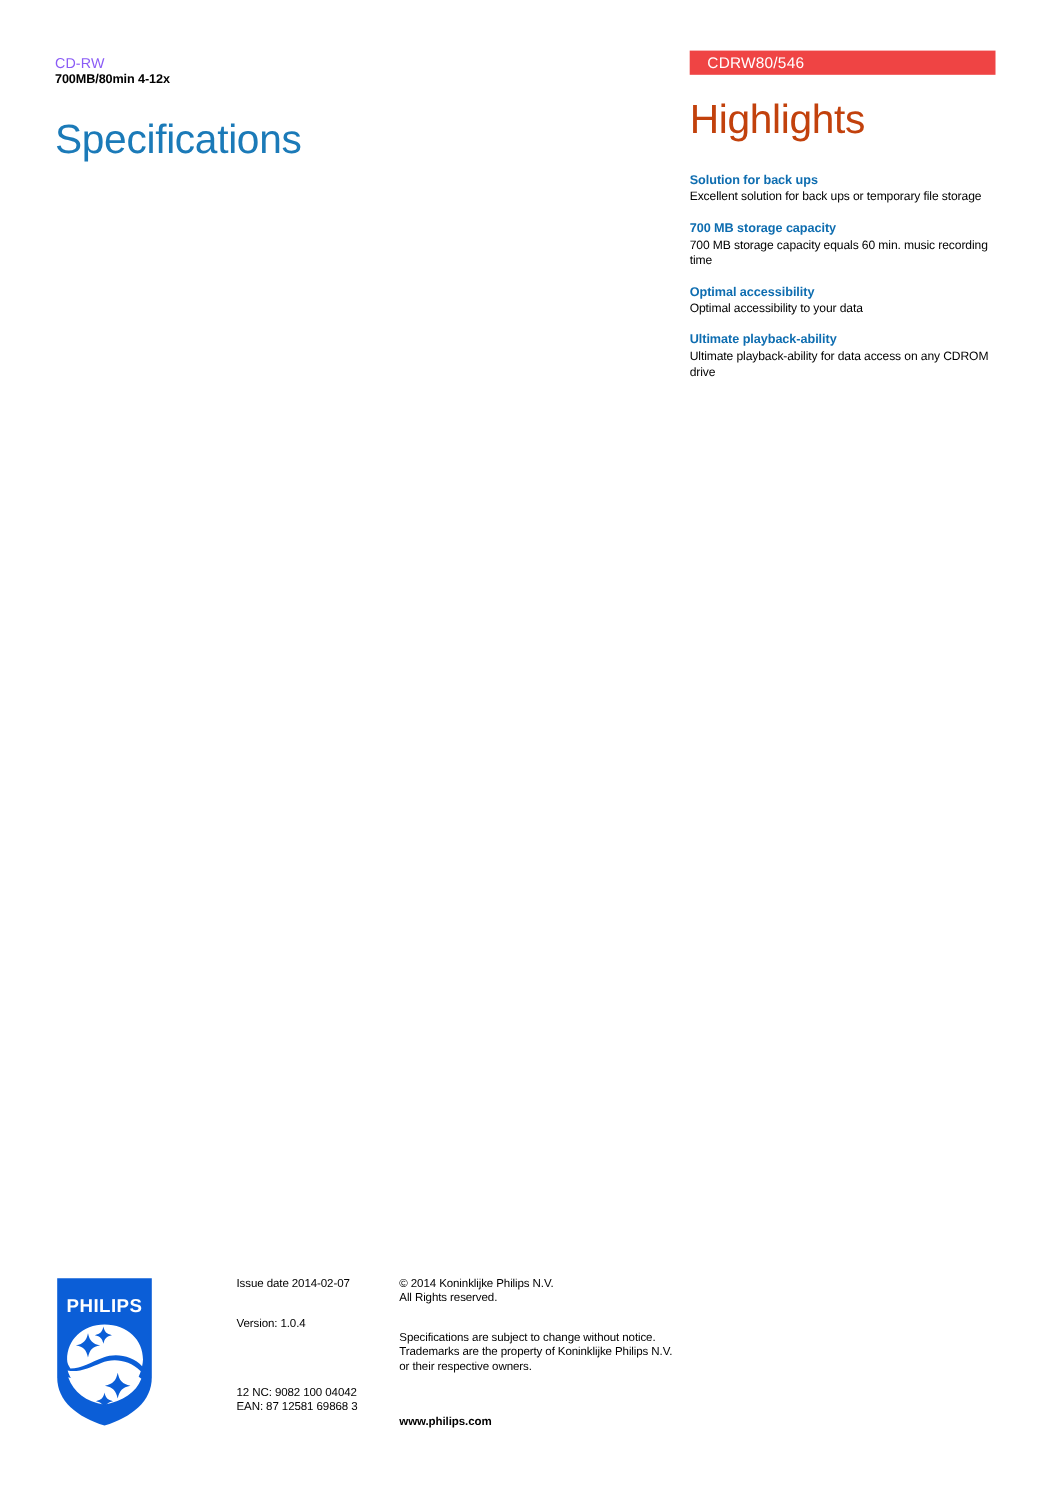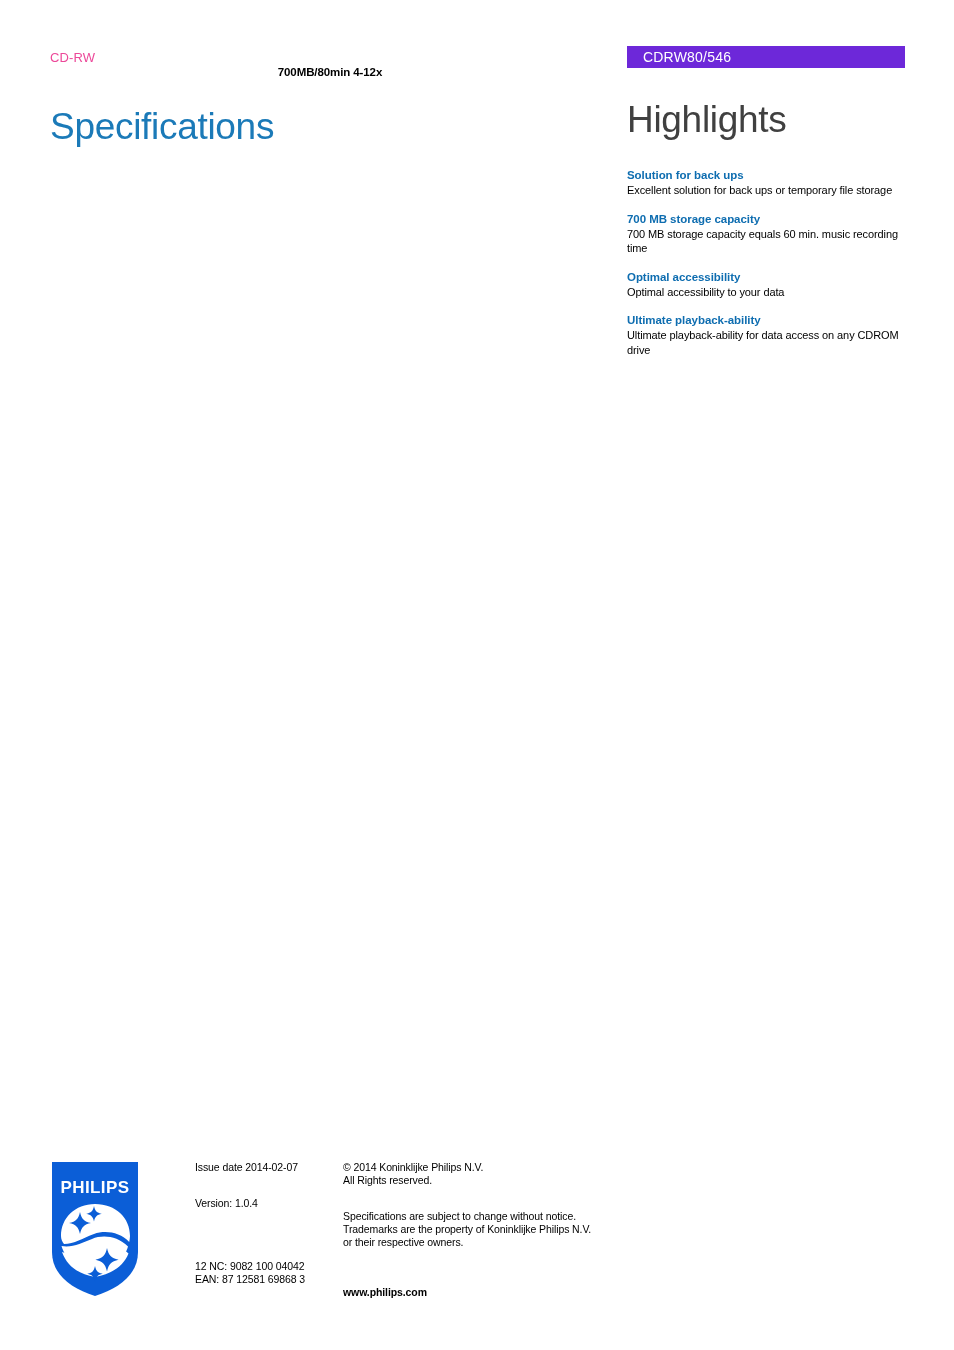--- a/index.html
+++ b/index.html
@@ -19,63 +19,62 @@
   
   .left-col {
     position: absolute;
     left: 50px;
     top: 50px;
     width: 560px;
   }
   .product-name {
     font-size: 13px;
     line-height: 15px;
-    color: #ec4899;
+    color: #8b5cf6;
     letter-spacing: 0.1px;
   }
   .product-variant {
     font-size: 11.5px;
     line-height: 14px;
     color: #000;
     font-weight: bold;
     letter-spacing: -0.1px;
-    text-align: center;
   }
   .section-title {
     font-size: 37px;
     line-height: 44px;
     font-weight: 300;
     color: #1b7ab8;
     margin-top: 26px;
     letter-spacing: -0.3px;
   }
 
   
   .right-col {
     position: absolute;
     left: 627px;
     top: 46px;
     width: 278px;
   }
   .code-banner {
-    background: #6d28d9;
+    background: #ef4444;
     color: #ffffff;
     font-size: 14px;
     line-height: 22px;
     height: 22px;
     padding: 0 0 0 16px;
     box-sizing: border-box;
     letter-spacing: 0.2px;
   }
   .highlights-title {
     font-size: 37px;
     line-height: 44px;
     font-weight: 300;
-    color: #404040;
-    margin-top: 30px;
+    color: #c2410c;
+    margin-top: 19px;
     letter-spacing: -0.3px;
   }
   .highlights-list {
     margin-top: 26px;
   }
   .highlight-block {
     margin-bottom: 14px;
   }
   .highlight-heading {
     font-size: 11.5px;
@@ -112,20 +111,21 @@
     width: 90px;
     height: 138px;
   }
   .footer-col-meta {
     flex: 0 0 148px;
     width: 148px;
     padding-top: 6px;
     font-size: 10.5px;
     line-height: 13px;
     letter-spacing: -0.1px;
+    margin-left: 20px;
   }
   .footer-col-legal {
     flex: 1 1 auto;
     padding-top: 6px;
     font-size: 10.5px;
     line-height: 13px;
     letter-spacing: -0.1px;
   }
   .meta-issue { margin-bottom: 0; }
   .meta-version { margin-top: 23px; }

